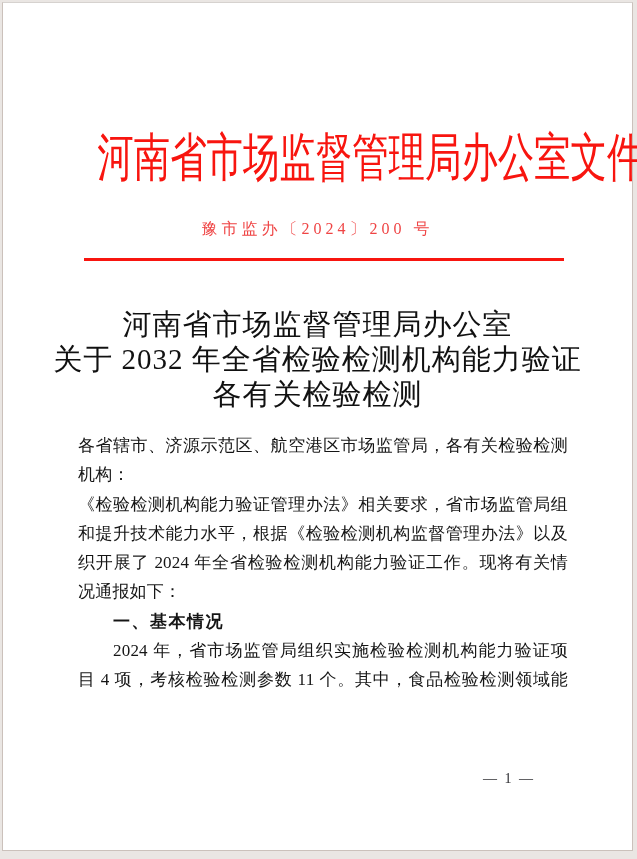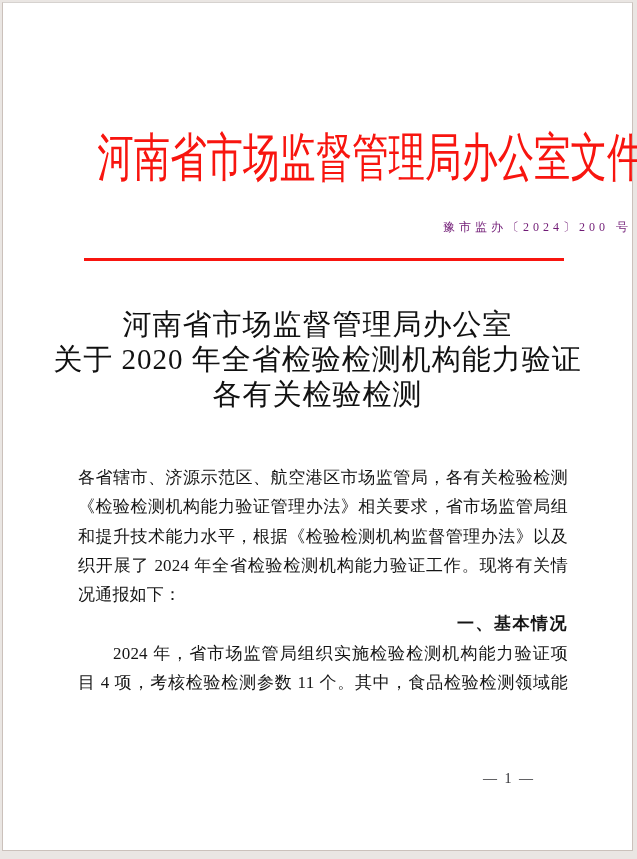--- a/index.html
+++ b/index.html
@@ -28,63 +28,62 @@
     font-size: 52px;
     color: #f8150f;
     transform: scaleX(0.70);
     transform-origin: 50% 50%;
     letter-spacing: 0px;
   }
   .docnum {
     position: absolute;
     top: 216px; left: 0;
     width: 100%;
-    text-align: right;
-    font-size: 12px;
+    text-align: center;
+    font-size: 16px;
     letter-spacing: 4px;
-    color: #701a75;
+    color: #ef4444;
   }
   .redline {
     position: absolute;
     top: 255px; left: 81px;
     width: 480px; height: 3px;
     background: #f8150f;
   }
   .title {
     position: absolute;
     top: 304px; left: 0;
     width: 100%;
     text-align: center;
     font-size: 29px;
     line-height: 35px;
     color: #111;
     letter-spacing: 1px;
   }
   .body {
     position: absolute;
-    top: 460px; left: 75px;
+    top: 428px; left: 75px;
     width: 490px;
     font-size: 17px;
     line-height: 29.3px;
     color: #151515;
     letter-spacing: 0.2px;
   }
   .ln { white-space: nowrap; }
   .ln.fill {
     white-space: normal;
     text-align: justify;
     text-align-last: justify;
     text-justify: inter-character;
   }
   .ln.indent { text-indent: 35px; }
   .ln.heading {
     font-family: Liberation Serif, serif;
     font-weight: bold;
     letter-spacing: 1.5px;
-    text-align: right;
   }
   .pagenum {
     position: absolute;
     top: 766px; left: 0;
     width: 100%;
     padding-right: 97px;
     text-align: right;
     font-size: 14px;
     line-height: 20px;
     letter-spacing: 2px;
@@ -98,26 +97,27 @@
   <div class="page">
 
     <div class="banner">河南省市场监督管理局办公室文件</div>
 
     <div class="docnum">豫市监办〔2024〕200 号</div>
 
     <div class="redline"></div>
 
     <div class="title">
       <div class="title-line">河南省市场监督管理局办公室</div>
-      <div class="title-line">关于 2020 年全省检验检测机构能力验证</div>
+      <div class="title-line">关于 2032 年全省检验检测机构能力验证</div>
       <div class="title-line">各有关检验检测</div>
     </div>
 
     <div class="body">
       <div class="ln fill">各省辖市、济源示范区、航空港区市场监管局，各有关检验检测</div>
+      <div class="ln">机构：</div>
       <div class="ln fill">《检验检测机构能力验证管理办法》相关要求，省市场监管局组</div>
       <div class="ln fill">和提升技术能力水平，根据《检验检测机构监督管理办法》以及</div>
       <div class="ln fill">织开展了 2024 年全省检验检测机构能力验证工作。现将有关情</div>
       <div class="ln">况通报如下：</div>
       <div class="ln heading indent">一、基本情况</div>
       <div class="ln fill indent">2024 年，省市场监管局组织实施检验检测机构能力验证项</div>
       <div class="ln fill">目 4 项，考核检验检测参数 11 个。其中，食品检验检测领域能</div>
     </div>
 
     <div class="pagenum">— 1 —</div>

